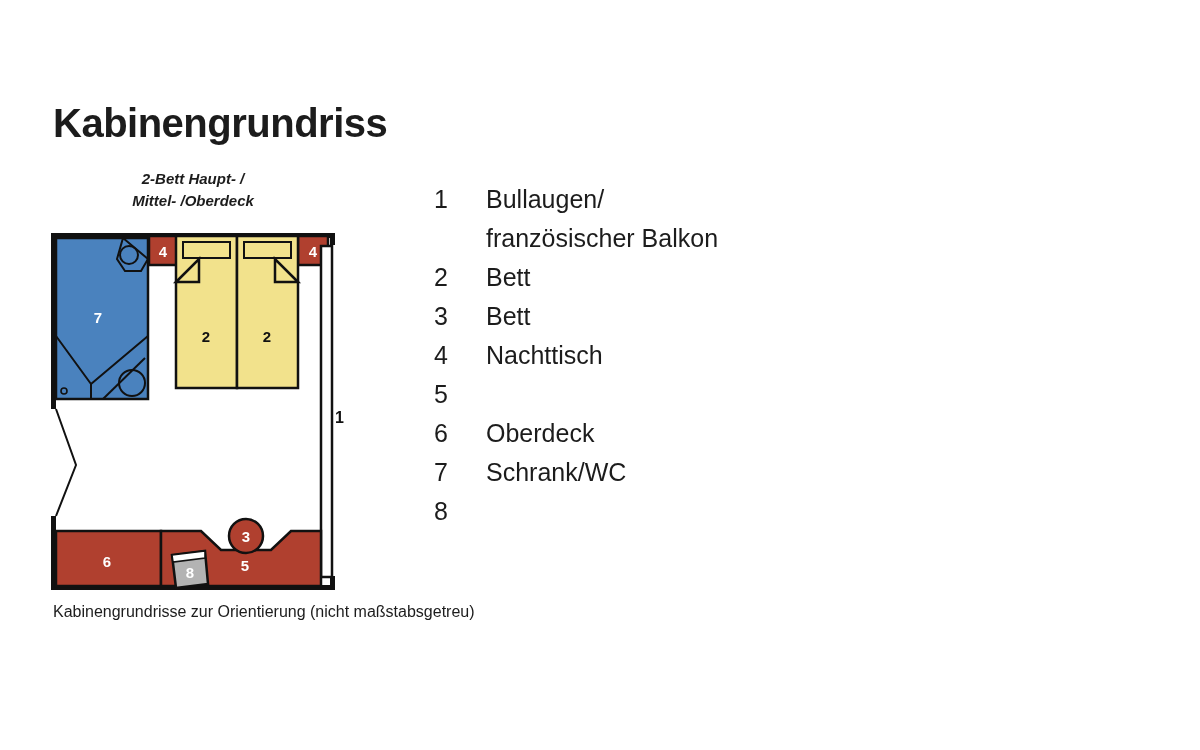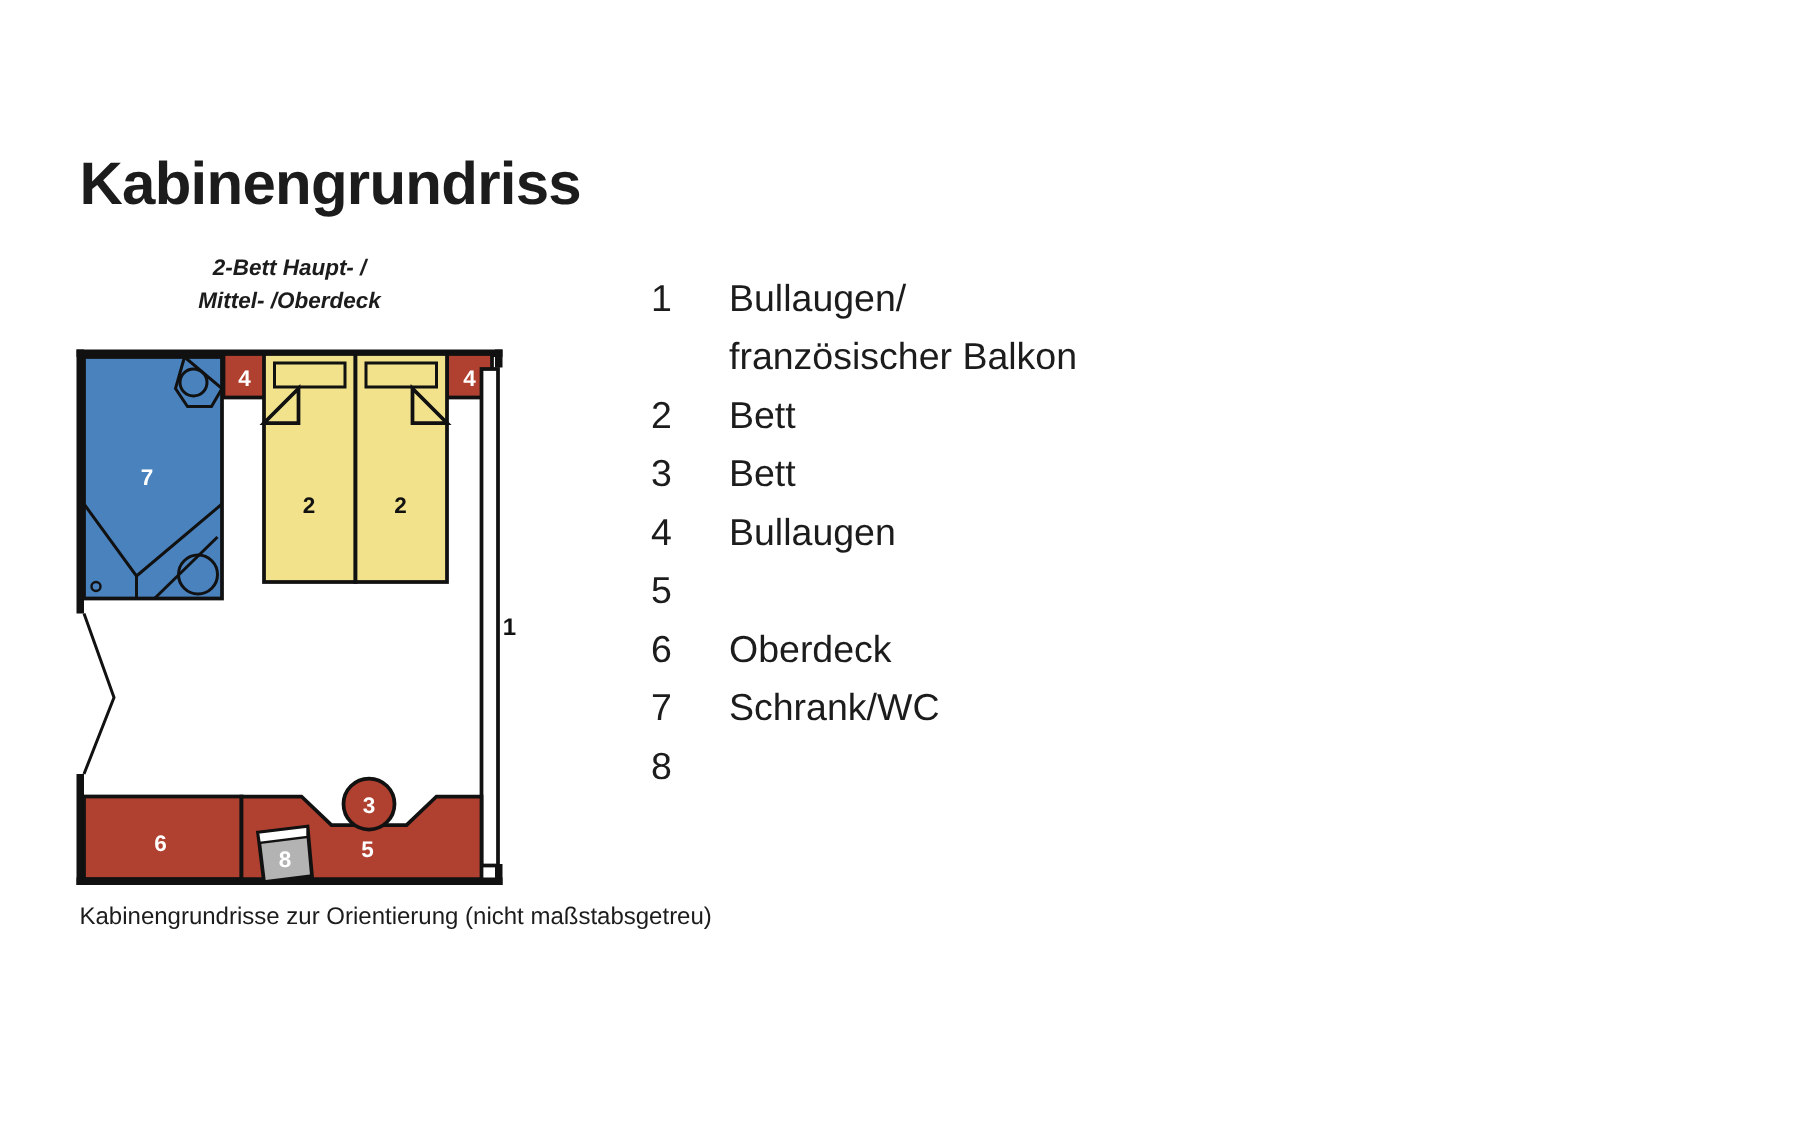--- a/index.html
+++ b/index.html
@@ -190,21 +190,21 @@
   <div class="legend-row">
     <span class="legend-num">2</span>
     <span class="legend-label">Bett</span>
   </div>
   <div class="legend-row">
     <span class="legend-num">3</span>
     <span class="legend-label">Bett</span>
   </div>
   <div class="legend-row">
     <span class="legend-num">4</span>
-    <span class="legend-label">Bullaugen</span>
+    <span class="legend-label">Nachttisch</span>
   </div>
   <div class="legend-row">
     <span class="legend-num">5</span>
   </div>
   <div class="legend-row">
     <span class="legend-num">6</span>
     <span class="legend-label">Oberdeck</span>
   </div>
   <div class="legend-row">
     <span class="legend-num">7</span>

